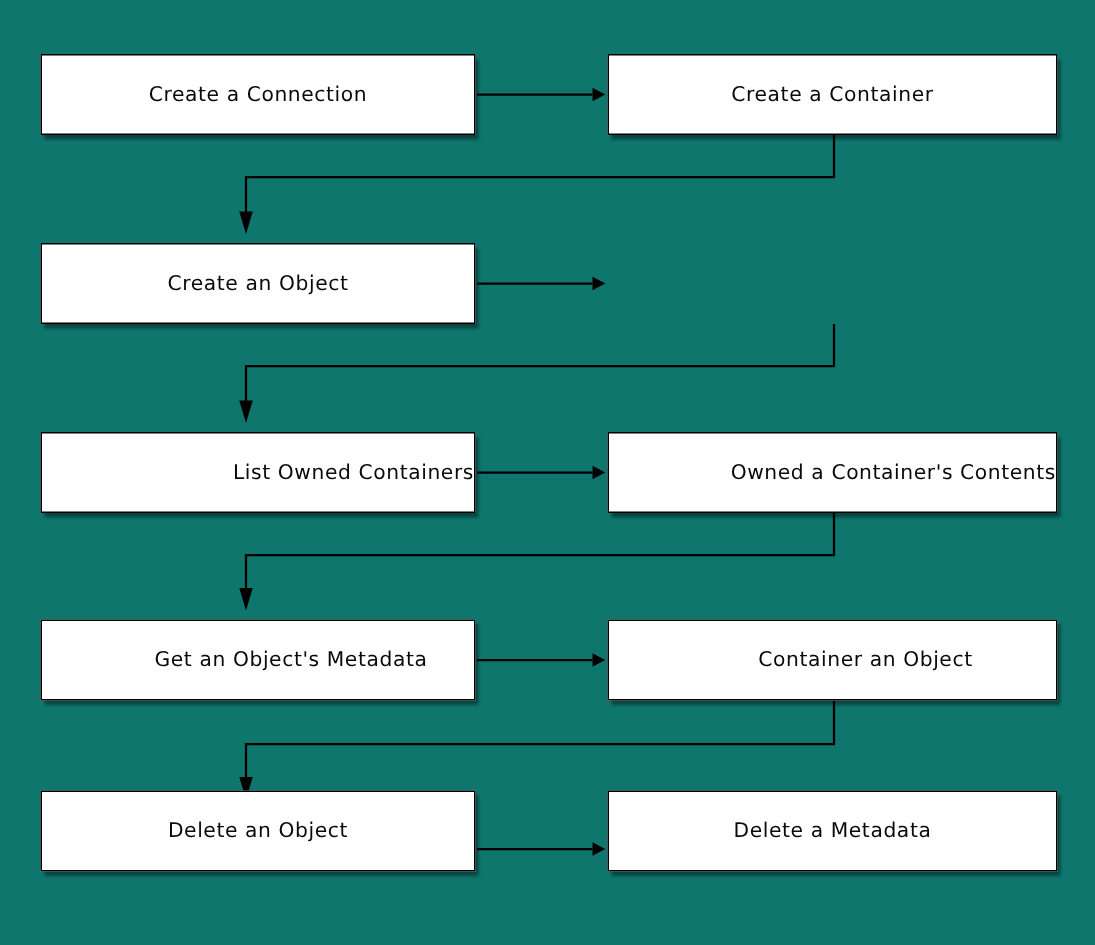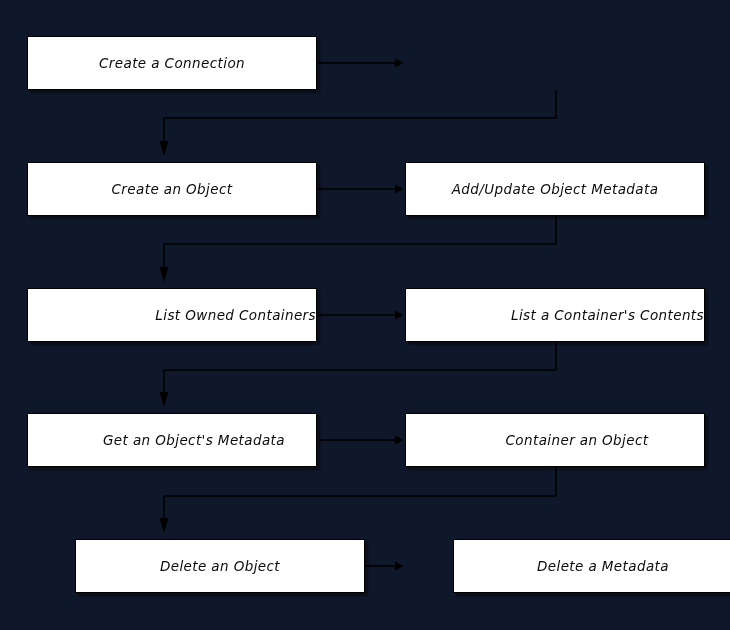--- a/index.html
+++ b/index.html
@@ -4,24 +4,23 @@
 <style>
   html, body {
     margin: 0;
     padding: 0;
     background: #fcfcfc;
   }
   .canvas {
     position: relative;
     width: 730px;
     height: 630px;
-    background: #0f172a;
+    background: #0f766e;
     overflow: hidden;
     font-family: "DejaVu Sans", "Liberation Sans", sans-serif;
-    font-style: italic;
   }
   svg.wires {
     position: absolute;
     left: 0;
     top: 0;
     width: 730px;
     height: 630px;
   }
   .node {
     position: absolute;
@@ -38,21 +37,21 @@
     letter-spacing: 0.4px;
     color: #0a0a0a;
     white-space: nowrap;
   }
   .col-left  { left: 27px;  width: 290px; }
   .col-right { left: 405px; width: 300px; }
   .r0 { top: 36px; }
   .r1 { top: 162px; justify-content: center; }
   .r2 { top: 288px; justify-content: flex-end; }
   .r3 { top: 413px; padding-left: 44px; }
-  .r4 { top: 539px; margin-left: 48px; }
+  .r4 { top: 527px; }
 </style>
 </head>
 <body>
 
 <div class="canvas">
 
   <svg class="wires" viewBox="0 0 730 630" stroke="#000000" stroke-width="1.5" fill="none">
 
     <line x1="318" y1="63" x2="395" y2="63"></line>
     <polygon points="395,58.5 403.5,63 395,67.5" fill="#000000" stroke="none"></polygon>
@@ -78,33 +77,33 @@
     <path d="M 556 342 V 370 H 164 V 393"></path>
     <polygon points="159.5,392 168.5,392 164,407" fill="#000000" stroke="none"></polygon>
 
     <path d="M 556 467 V 496 H 164 V 519"></path>
     <polygon points="159.5,518 168.5,518 164,533" fill="#000000" stroke="none"></polygon>
   </svg>
 
   <div class="node col-left r0">
     <span>Create a Connection</span>
   </div>
+  <div class="node col-right r0">
+    <span>Create a Container</span>
+  </div>
 
   <div class="node col-left r1">
     <span>Create an Object</span>
-  </div>
-  <div class="node col-right r1">
-    <span>Add/Update Object Metadata</span>
   </div>
 
   <div class="node col-left r2">
     <span>List Owned Containers</span>
   </div>
   <div class="node col-right r2">
-    <span>List a Container's Contents</span>
+    <span>Owned a Container's Contents</span>
   </div>
 
   <div class="node col-left r3">
     <span>Get an Object's Metadata</span>
   </div>
   <div class="node col-right r3">
     <span>Container an Object</span>
   </div>
 
   <div class="node col-left r4">

